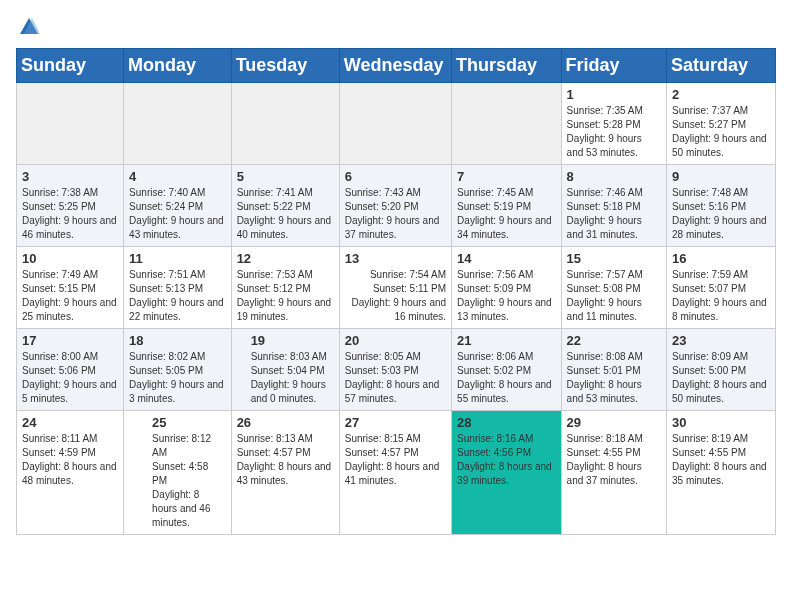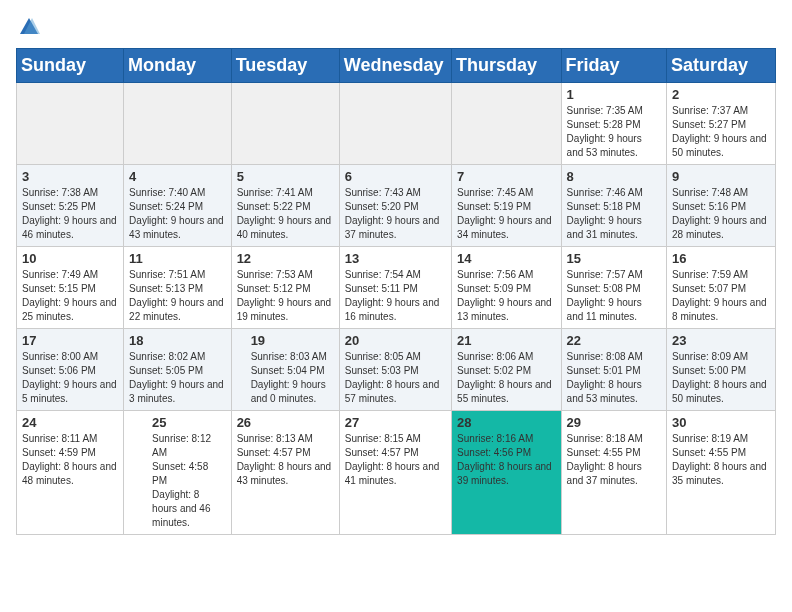--- a/index.html
+++ b/index.html
@@ -209,21 +209,21 @@
 Daylight: 9 hours and 22 minutes.</div>
           </td>
           <td style="background: rgb(255, 255, 255);">
             <span class="day-number">12</span>
             <div class="day-info" style="white-space: pre-line;">Sunrise: 7:53 AM
 Sunset: 5:12 PM
 Daylight: 9 hours and 19 minutes.</div>
           </td>
           <td style="background: rgb(255, 255, 255);">
             <span class="day-number">13</span>
-            <div class="day-info" style="white-space: pre-line;">Sunrise: 7:54 AM
+            <div class="day-info" style="white-space: pre-line; text-align: right;">Sunrise: 7:54 AM
 Sunset: 5:11 PM
 Daylight: 9 hours and 16 minutes.</div>
           </td>
           <td style="background: rgb(255, 255, 255);">
             <span class="day-number">14</span>
             <div class="day-info" style="white-space: pre-line;">Sunrise: 7:56 AM
 Sunset: 5:09 PM
 Daylight: 9 hours and 13 minutes.</div>
           </td>
           <td style="background: rgb(255, 255, 255);">

